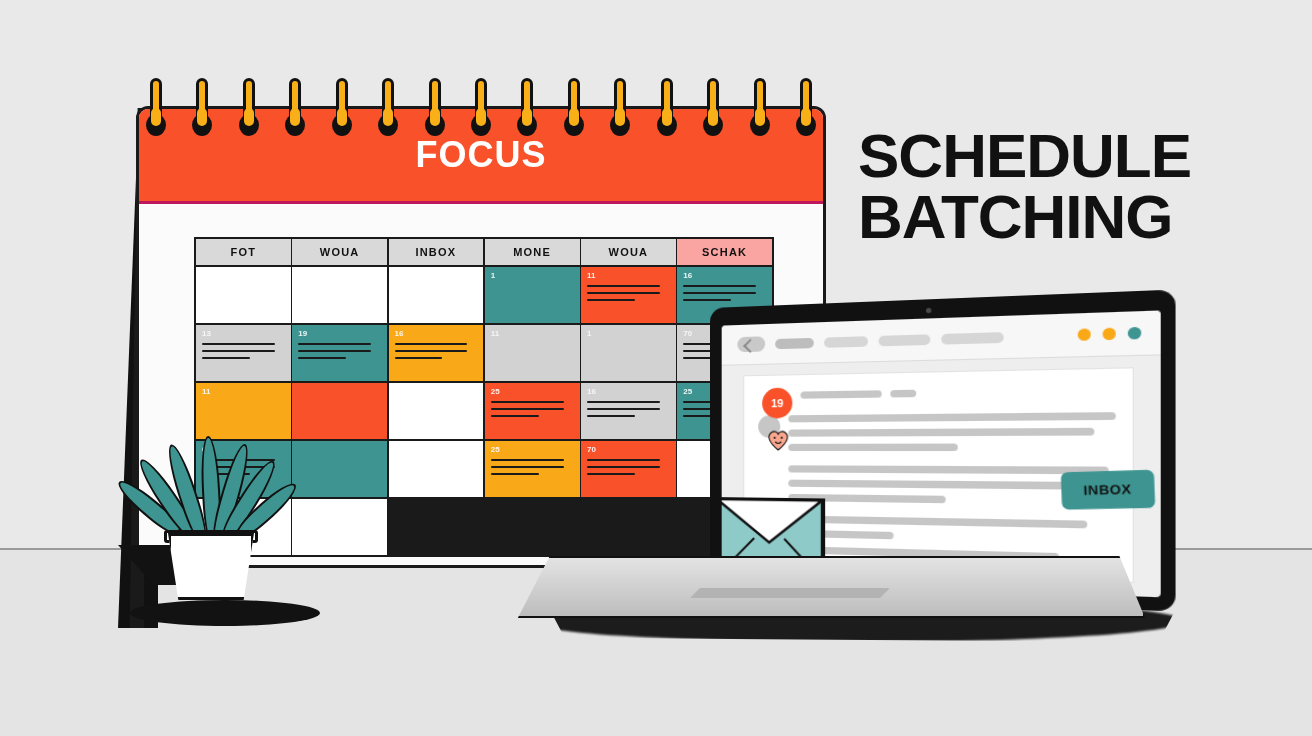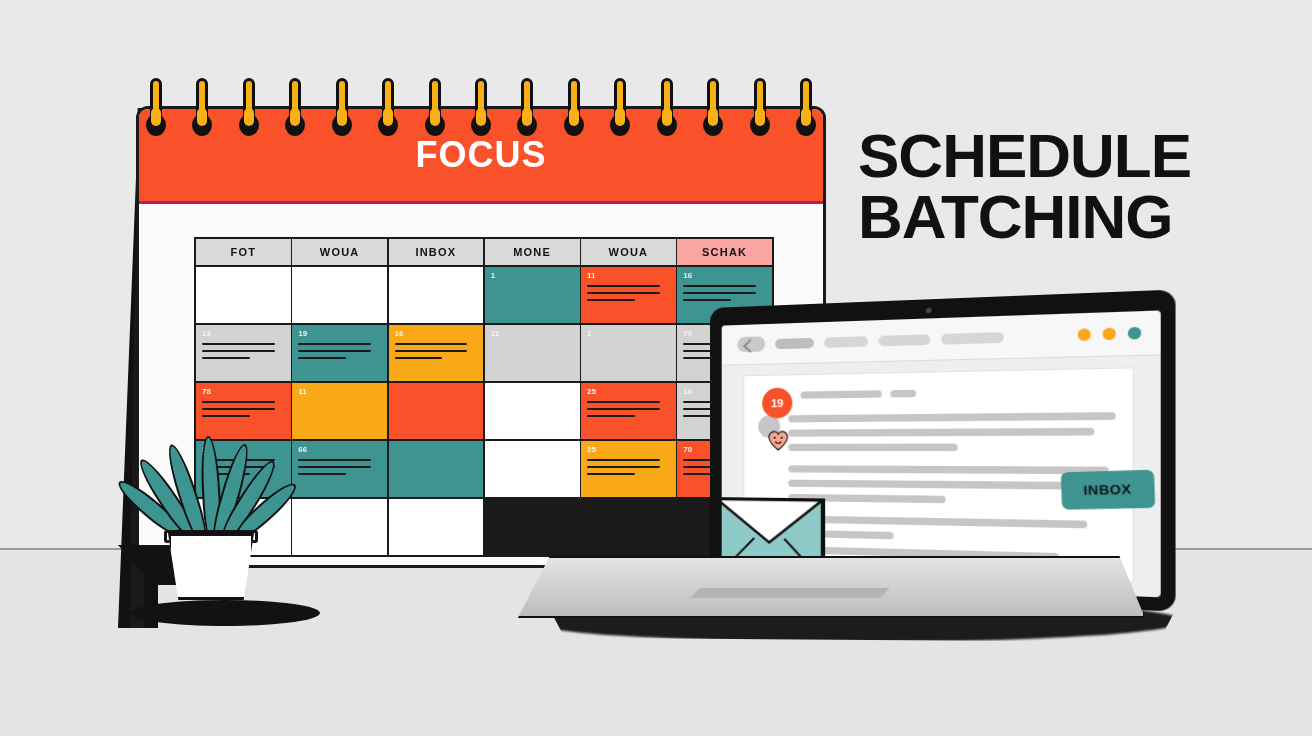--- a/index.html
+++ b/index.html
@@ -253,26 +253,20 @@
             <div class="ln" style="width:58%"></div>
           </div>
           <div class="cell gray">
             <span class="daynum">11</span>
           </div>
           <div class="cell gray">
             <span class="daynum">1</span>
           </div>
           <div class="cell gray">
             <span class="daynum">70</span>
-            <div class="ln" style="width:88%"></div>
-            <div class="ln" style="width:88%"></div>
-            <div class="ln" style="width:58%"></div>
-          </div>
-          <div class="cell orange">
-            <span class="daynum">78</span>
             <div class="ln" style="width:88%"></div>
             <div class="ln" style="width:88%"></div>
             <div class="ln" style="width:58%"></div>
           </div>
           <div class="cell amber">
             <span class="daynum">11</span>
           </div>
           <div class="cell orange"></div>
           <div class="cell white"></div>
           <div class="cell orange">

